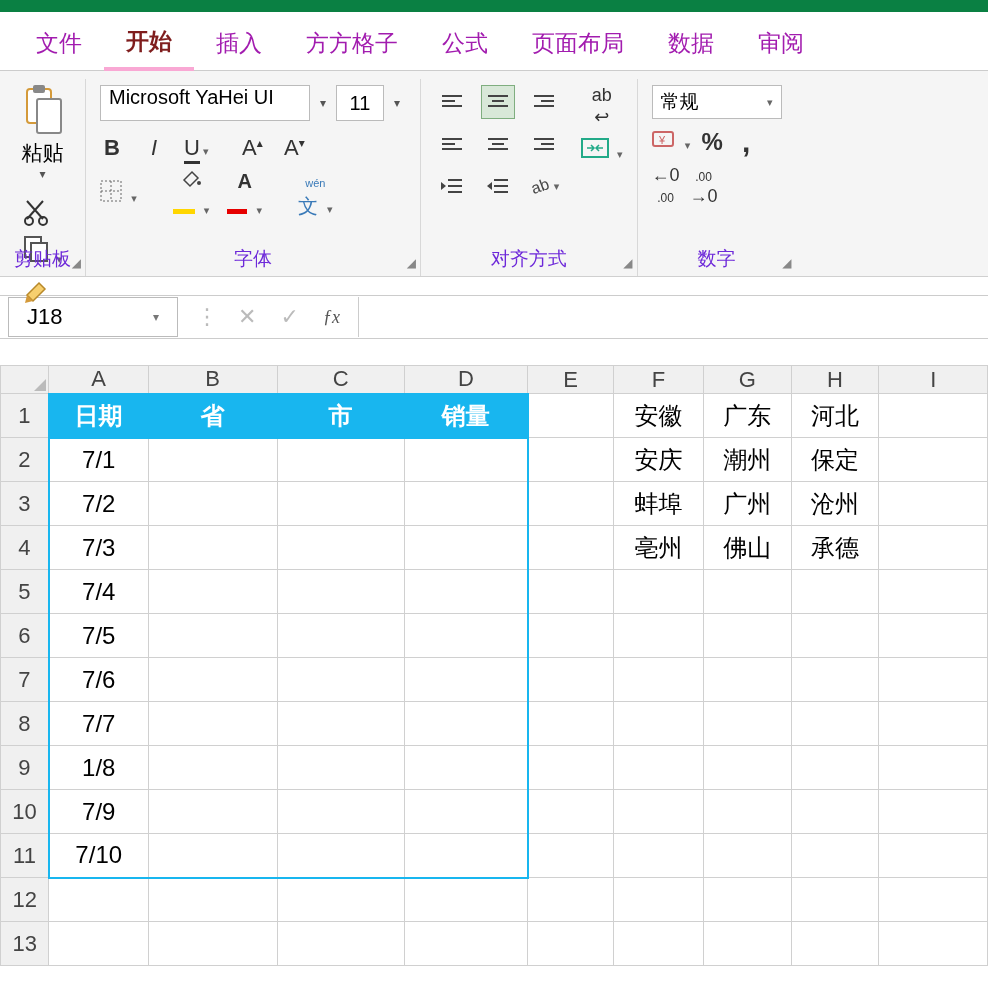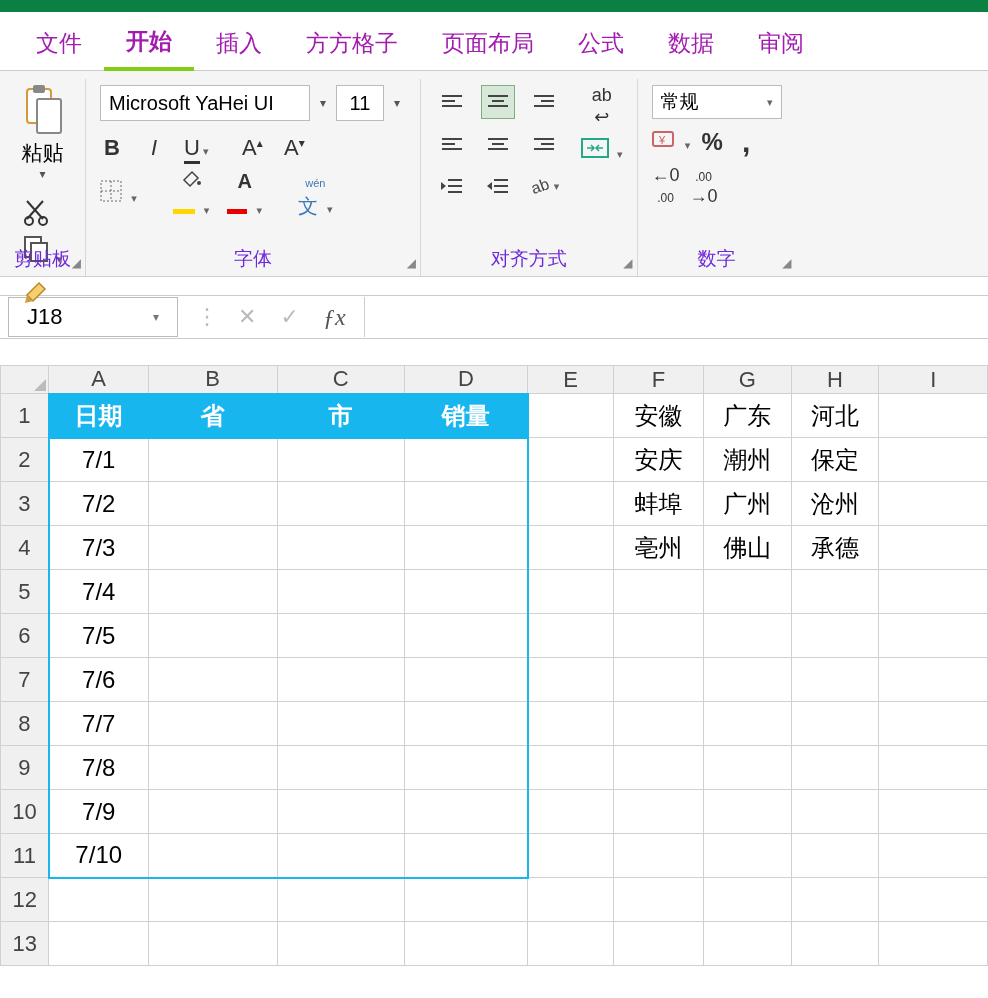--- a/index.html
+++ b/index.html
@@ -2,34 +2,34 @@
 <html><head>
 <meta charset="utf-8">
 <style>
 * { box-sizing: border-box; margin: 0; padding: 0; }
 body { font-family: "Microsoft YaHei", sans-serif; background: #fff; width: 988px; overflow: hidden; }
 
 .titlebar { background: #0a8043; height: 12px; }
 
 .tabs { display: flex; align-items: center; padding: 8px 0 0 14px; gap: 0; border-bottom: 1px solid #ccc; background: #fff; }
 .tab { padding: 6px 22px 10px 22px; font-size: 23px; color: #a21caf; cursor: pointer; }
-.tab.active { color: #a21caf; font-weight: 600; border-bottom: 4px solid #84cc16; margin-bottom: -1px; }
+.tab.active { color: #7f1d1d; font-weight: 600; border-bottom: 4px solid #f9a8d4; margin-bottom: -1px; }
 
 .ribbon { display: flex; background: #f5f5f5; padding: 8px 0 0 0; border-bottom: 1px solid #d0d0d0; }
 .group { border-right: 1px solid #d8d8d8; padding: 6px 14px 4px 14px; display: flex; flex-direction: column; align-items: center; position: relative; }
 .group-body { display: flex; flex-direction: column; gap: 6px; height: 155px; }
 .group-label { font-size: 19px; color: #6d28d9; margin-top: 6px; }
 .group-launcher { position: absolute; right: 4px; bottom: 6px; font-size: 12px; color: #888; cursor: pointer; }
 
 .clip-row1 { display: flex; gap: 14px; align-items: center; }
 .paste-big { display: flex; flex-direction: column; align-items: center; }
 .clip-col { display: flex; flex-direction: column; gap: 8px; margin-top: 2px; }
 
 .font-row { display: flex; align-items: center; gap: 4px; margin-bottom: 8px; }
-.fontname { width: 210px; height: 36px; border: 1px solid #bbb; background: #fff; display: flex; align-items: center; padding: 16px 8px; font-size: 20px; }
+.fontname { width: 210px; height: 36px; border: 1px solid #bbb; background: #fff; display: flex; align-items: flex-start; padding: 0 8px; font-size: 20px; }
 .fontsize { width: 48px; height: 36px; border: 1px solid #bbb; background: #fff; text-align: center; font-size: 20px; line-height: 34px; }
 .drop { width: 18px; text-align: center; font-size: 12px; color: #555; }
 
 .btnrow { display: flex; align-items: center; gap: 18px; }
 .ibtn { min-width: 24px; text-align: center; font-size: 22px; color: #333; cursor: pointer; position: relative; }
 .ibtn.small { font-size: 18px; }
 .drop-sm::after { content: "▾"; font-size: 11px; color: #666; margin-left: 3px; }
 .underline-bar { border-bottom: 3px solid #333; padding-bottom: 1px; }
 .color-bar-yellow { display:inline-block; width:22px; border-bottom: 5px solid #ffd600; }
 .color-bar-red { display:inline-block; width:20px; border-bottom: 5px solid #e60000; }
@@ -39,21 +39,21 @@
 .align-body { display: flex; flex-direction: row; }
 .align-cell { display:flex; align-items:center; justify-content:center; cursor:pointer; }
 .align-cell.sel { background: #d8e8d8; border: 1px solid #7fae7f; }
 
 .num-row { display: flex; align-items: center; gap: 10px; }
 .numfmt { width: 130px; height: 34px; border: 1px solid #bbb; background: #fff; padding: 0 8px; font-size: 19px; display:flex; align-items:center; justify-content:space-between; }
 
 .namebox-row { display: flex; align-items: center; height: 44px; border: 1px solid #ccc; border-left: none; border-right: none; margin-top: 18px; }
 .namebox { width: 170px; height: 40px; border: 1px solid #bbb; margin: 0 8px; display: flex; align-items: center; padding: 0 18px; font-size: 22px; background: #fff; justify-content: space-between; }
 .fx-btns { display: flex; gap: 24px; margin-left: 20px; font-size: 22px; color: #888; align-items:center; }
-.fx-sym { font-style: italic; font-family: "Times New Roman", serif; font-size: 24px; color: #555; }
+.fx-sym { font-style: italic; font-family: "Times New Roman", serif; font-size: 18px; color: #555; }
 .formula-input { flex: 1; height: 40px; border-left: 1px solid #ccc; margin-left: 18px; }
 
 .sheet { margin-top: 26px; border-collapse: collapse; }
 .sheet td, .sheet th { border: 1px solid #d0d0d0; }
 .corner { width: 50px; height: 28px; background: #f0f0f0; border-right: 2px solid #bbb; border-bottom: 2px solid #bbb; position: relative; }
 .corner::after { content:""; position:absolute; right:2px; bottom:2px; border-style:solid; border-width:0 0 12px 12px; border-color: transparent transparent #bbb transparent; }
 .colhdr { background: #f0f0f0; text-align: center; font-size: 22px; color: #444; height: 28px; }
 .rowhdr { background: #f0f0f0; text-align: center; font-size: 22px; color: #444; width: 50px; height: 44px; }
 .cell { font-size: 24px; text-align: center; padding: 4px 6px; background: #fff; min-width: 86px; height: 44px; }
 
@@ -70,22 +70,22 @@
 </head>
 <body>
 
 <div class="titlebar"></div>
 
 <div class="tabs">
   <div class="tab">文件</div>
   <div class="tab active">开始</div>
   <div class="tab">插入</div>
   <div class="tab">方方格子</div>
+  <div class="tab">公式</div>
   <div class="tab">页面布局</div>
-  <div class="tab">公式</div>
   <div class="tab">数据</div>
   <div class="tab">审阅</div>
 </div>
 
 <div class="ribbon">
 
   <div class="group">
     <div class="group-body clip-row1">
       <div class="paste-big">
         <span>
@@ -400,21 +400,21 @@
         <td class="cell"></td>
         <td class="cell bluebox-r"></td>
         <td class="cell"></td>
         <td class="cell"></td>
         <td class="cell"></td>
         <td class="cell"></td>
         <td class="cell"></td>
       </tr>
   <tr>
         <td class="rowhdr">9</td>
-        <td class="cell bluebox-l">7/8</td>
+        <td class="cell bluebox-l">1/8</td>
         <td class="cell"></td>
         <td class="cell"></td>
         <td class="cell bluebox-r"></td>
         <td class="cell"></td>
         <td class="cell"></td>
         <td class="cell"></td>
         <td class="cell"></td>
         <td class="cell"></td>
       </tr>
   <tr>

